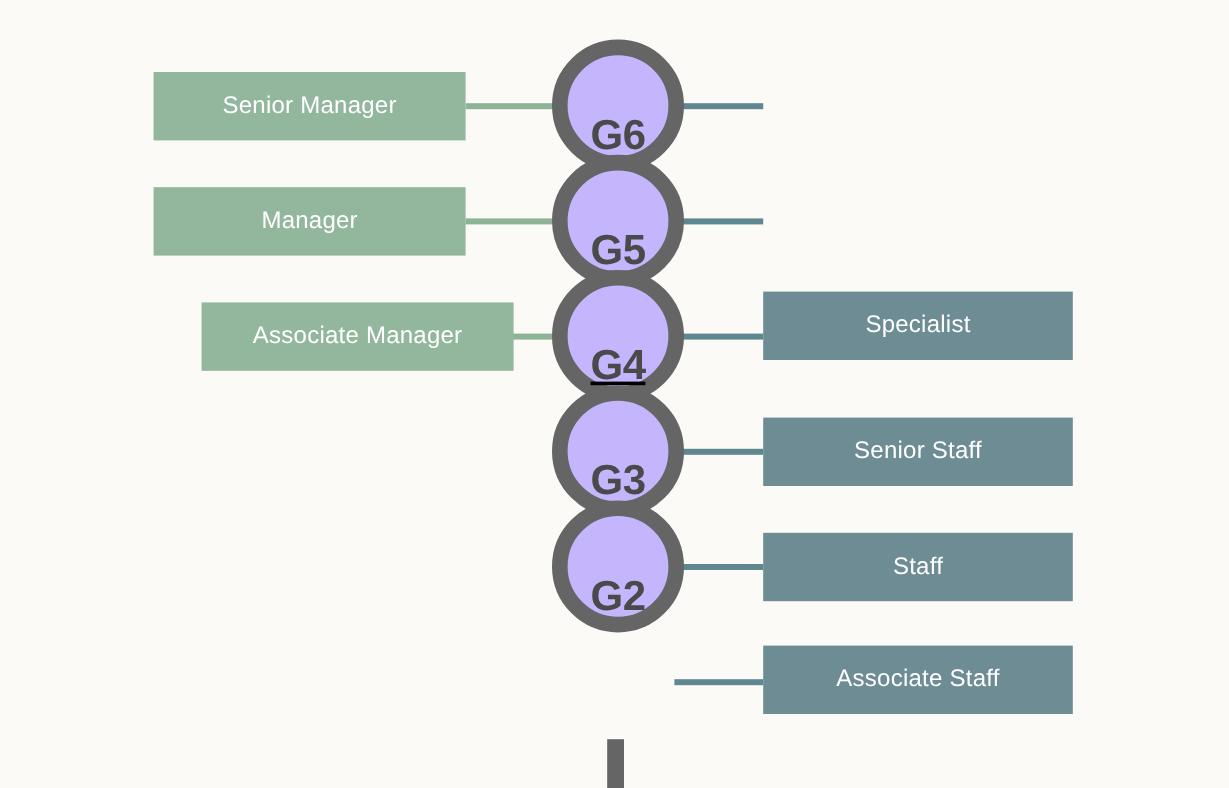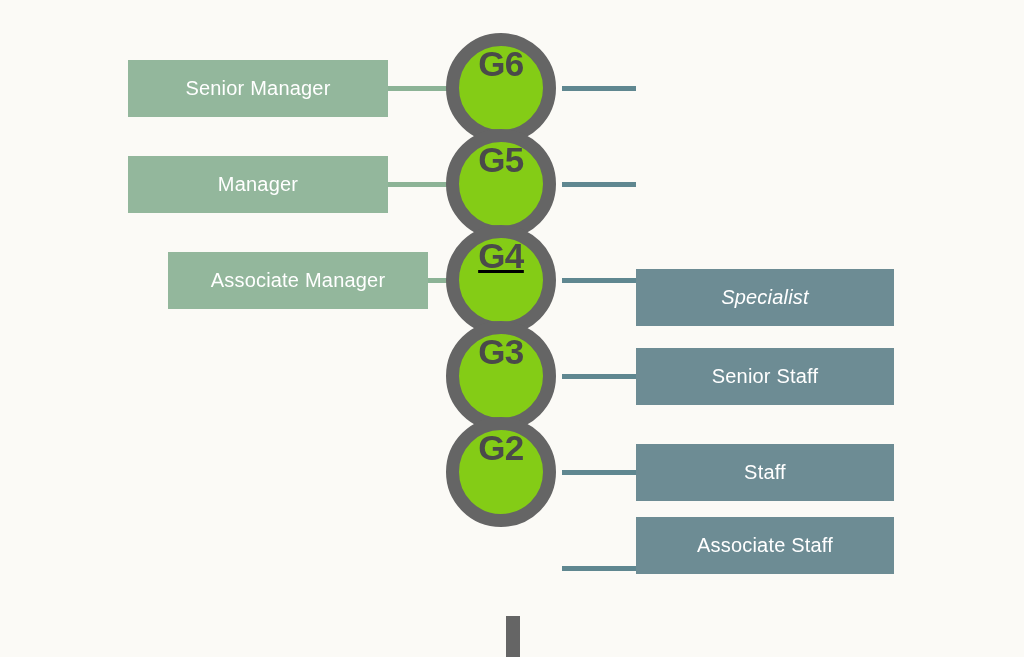--- a/index.html
+++ b/index.html
@@ -51,27 +51,27 @@
     left: 636px;
     width: 258px;
     background: #6d8c94;
   }
 
   
   .grade-node {
     position: absolute;
     width: 110px;
     height: 110px;
-    left: 446px;
+    left: 460px;
     box-sizing: border-box;
     border: 13px solid #656565;
     border-radius: 50%;
-    background: #84cc16;
+    background: #c4b5fd;
     display: flex;
-    align-items: flex-start;
+    align-items: flex-end;
     justify-content: center;
   }
   .grade-label {
     font-size: 35px;
     font-weight: bold;
     color: #4a4a4a;
     line-height: 1;
     letter-spacing: -0.5px;
   }
 
@@ -97,33 +97,33 @@
     <div class="connector left" style="left: 388px; top: 182px; width: 76px;"></div>
     <div class="connector right" style="left: 562px; top: 182px; width: 74px;"></div>
     <div class="bar left" style="top: 155.5px;">
       <span>Manager</span>
     </div>
     <div class="connector left" style="left: 388px; top: 278px; width: 76px;"></div>
     <div class="connector right" style="left: 562px; top: 278px; width: 74px;"></div>
     <div class="bar left" style="top: 251.5px; margin-left: 40px;">
       <span>Associate Manager</span>
     </div>
-    <div class="bar right" style="top: 269px; font-style: italic;">
+    <div class="bar right" style="top: 243px;">
       <span>Specialist</span>
     </div>
     <div class="connector right" style="left: 562px; top: 374px; width: 74px;"></div>
     <div class="bar right" style="top: 347.5px;">
       <span>Senior Staff</span>
     </div>
     <div class="connector right" style="left: 562px; top: 470px; width: 74px;"></div>
     <div class="bar right" style="top: 443.5px;">
       <span>Staff</span>
     </div>
     <div class="connector right" style="left: 562px; top: 566px; width: 74px;"></div>
-    <div class="bar right" style="top: 517px;">
+    <div class="bar right" style="top: 538px;">
       <span>Associate Staff</span>
     </div>
     <div class="stem" style="top: 616px; height: 41px;"></div>
     <div class="grade-node" style="top: 33px;">
       <span class="grade-label">G6</span>
     </div>
     <div class="grade-node" style="top: 129px;">
       <span class="grade-label">G5</span>
     </div>
     <div class="grade-node" style="top: 225px; text-decoration: underline;">

